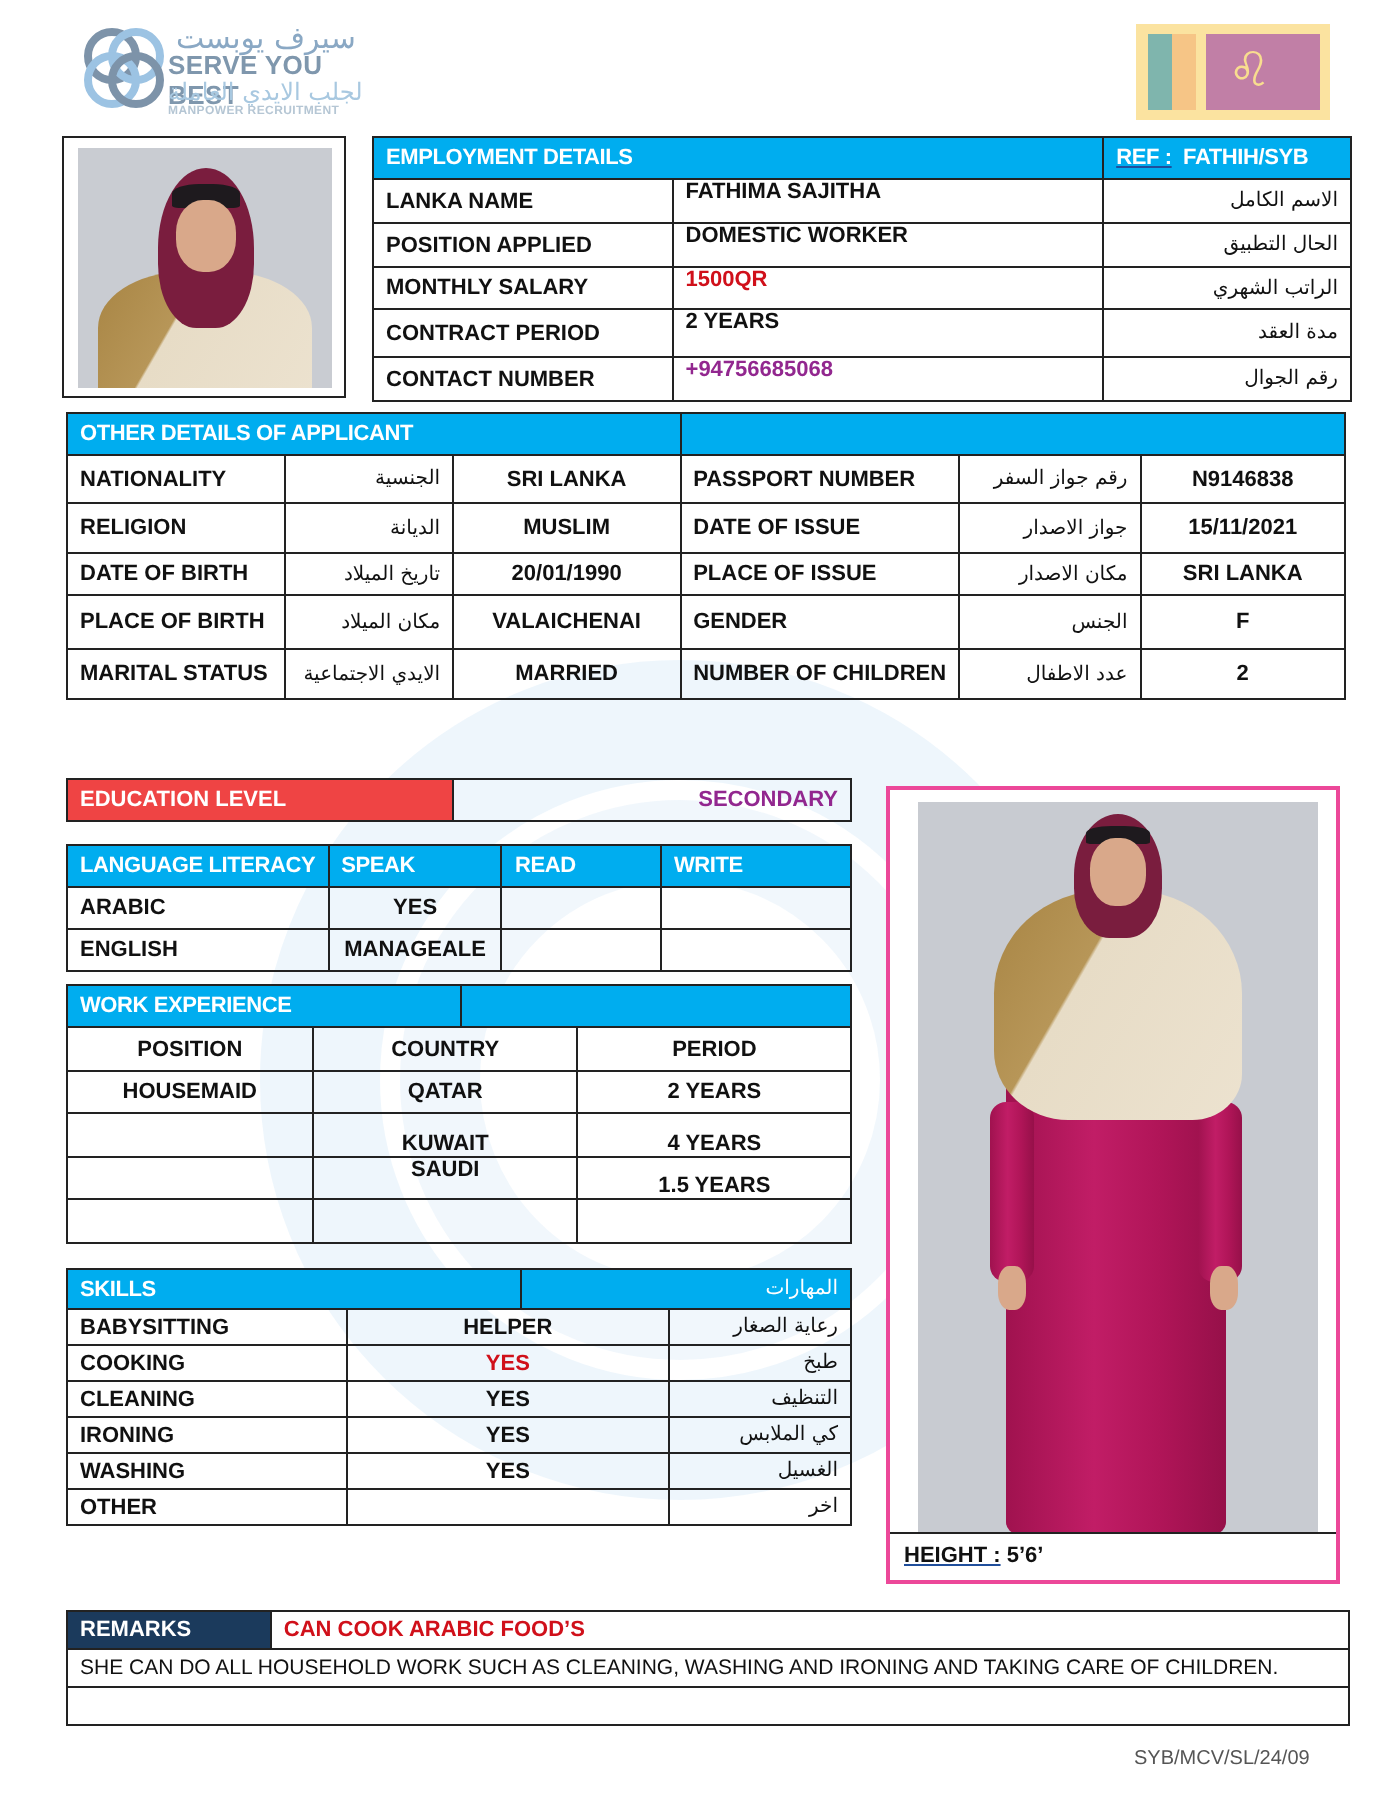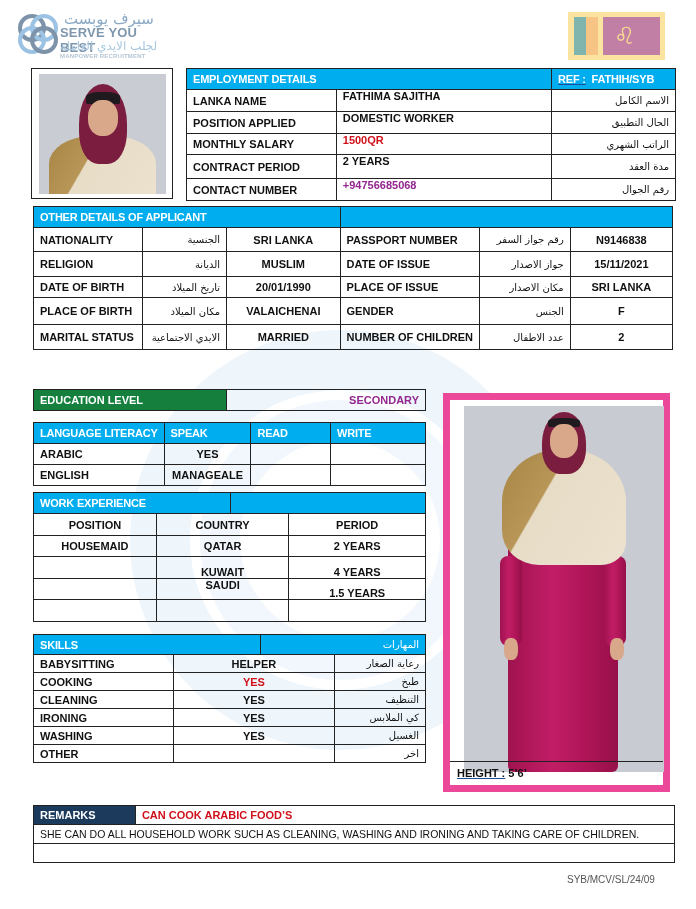--- a/index.html
+++ b/index.html
@@ -5,38 +5,38 @@
   * { box-sizing: border-box; margin: 0; padding: 0; }
   html, body { width: 696px; height: 909px; background: #ffffff; overflow: hidden; }
   body { position: relative; font-family: "Liberation Sans", "DejaVu Sans", sans-serif; color: #111; font-size: 11px; }
   .abs { position: absolute; }
   .watermark { position: absolute; left: 130px; top: 330px; width: 420px; height: 420px; border-radius: 50%;
     border: 60px solid rgba(205,228,245,0.35); pointer-events: none; }
   .watermark2 { position: absolute; left: 200px; top: 400px; width: 280px; height: 280px; border-radius: 50%;
     border: 40px solid rgba(205,228,245,0.28); pointer-events: none; }
 
   
-  .logo { left: 16px; top: 10px; width: 150px; height: 52px; }
+  .logo { left: 40px; top: 10px; width: 150px; height: 52px; }
   .logo-mark { position: absolute; left: 0; top: 2px; width: 44px; height: 44px; }
   .logo-ar1 { position: absolute; left: 48px; top: 0; font-size: 15px; color: #8aa8c4; direction: rtl; font-family: "DejaVu Sans", sans-serif; }
   .logo-en { position: absolute; left: 44px; top: 15px; font-size: 13px; font-weight: bold; color: #7f97ad; letter-spacing: 0.2px; }
   .logo-ar2 { position: absolute; left: 44px; top: 29px; font-size: 12px; color: #a8c8e0; font-family: "DejaVu Sans", sans-serif; }
   .logo-sub { position: absolute; left: 44px; top: 43px; font-size: 6px; color: #b5c6d4; font-weight: bold; letter-spacing: 0.2px; }
 
   
   .flag { left: 568px; top: 12px; width: 97px; height: 48px; background: #fbe3a0; }
   .flag .g { position: absolute; left: 6px; top: 5px; width: 12px; height: 38px; background: #7fb5ad; }
   .flag .o { position: absolute; left: 18px; top: 5px; width: 12px; height: 38px; background: #f6c586; }
   .flag .m { position: absolute; left: 35px; top: 5px; width: 57px; height: 38px; background: #c17fa6; }
   .flag .lion { position: absolute; left: 46px; top: 10px; font-size: 24px; color: #f8dd8f; line-height: 28px; }
 
   
   .photo-small { left: 31px; top: 68px; width: 142px; height: 131px; border: 1px solid #222; background: #fff; }
   .photo-small .pic { position: absolute; left: 7px; top: 5px; width: 127px; height: 120px; background: #c9ccd2; overflow: hidden; }
-  .photo-large { left: 443px; top: 393px; width: 227px; height: 399px; border: 7px solid #ec4899; background: #fff; }
+  .photo-large { left: 443px; top: 393px; width: 227px; height: 399px; border: 2px solid #ec4899; background: #fff; }
   .photo-large .pic { position: absolute; left: 14px; top: 6px; width: 200px; height: 366px; background: #c8cbd1; overflow: hidden; }
   .hw-row { position: absolute; left: 0; bottom: 0; width: 100%; height: 24px; border-top: 1px solid #222; display: flex; }
   .hw-cell { flex: 1; padding-left: 7px; line-height: 23px; font-weight: bold; font-size: 11px; }
   .hw-cell + .hw-cell { border-left: 1px solid #222; }
   .ul { text-decoration: underline; text-decoration-color: #1f4e9b; }
 
   
   .hijab { position: absolute; border-radius: 50% 50% 40% 40%; background: #7a1d3e; }
   .face { position: absolute; border-radius: 45%; background: #d9a88a; }
   .band { position: absolute; background: #1e1a1e; border-radius: 40% 40% 10% 10%; }
@@ -196,21 +196,21 @@
 </tbody>
   </table>
 
 <table class="edu">
   <colgroup>
       <col style="width:193px">
       <col style="width:200px">
     </colgroup>
   <tbody>
       <tr style="height:20px">
-    <td style="background:#15803d;color:#fff">EDUCATION LEVEL</td>
+    <td style="background:#ef4444;color:#fff">EDUCATION LEVEL</td>
     <td class="purple" style="text-align:right">SECONDARY</td>
   </tr>
 </tbody>
   </table>
 
 <table class="lang">
   <colgroup>
       <col style="width:128px">
       <col style="width:87px">
       <col style="width:81px">

